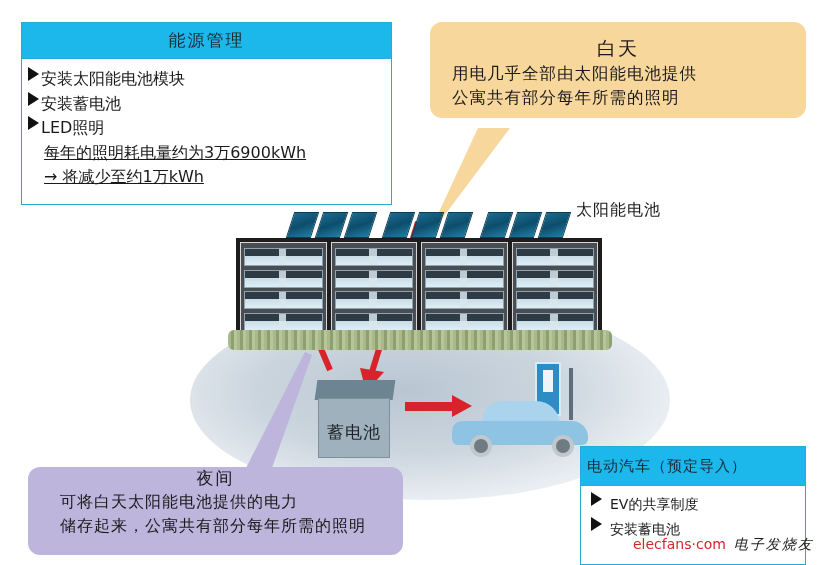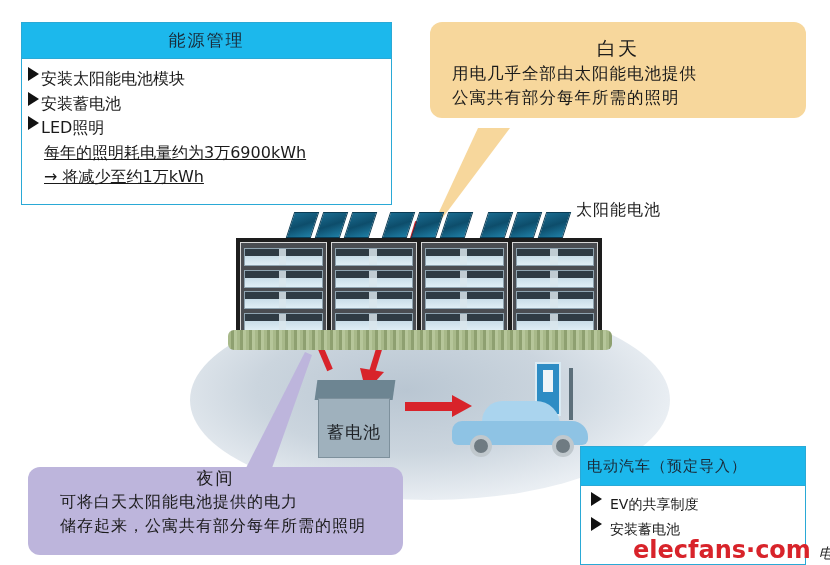--- a/index.html
+++ b/index.html
@@ -84,21 +84,21 @@
   .charger .screen { position: absolute; left: 6px; top: 6px; width: 10px; height: 22px; background: #eef4f8; }
   .charger-pole { position: absolute; left: 569px; top: 368px; width: 4px; height: 52px; background: #5c6f7a; }
   .car { position: absolute; left: 452px; top: 399px; width: 136px; height: 54px; }
   .car .body { position: absolute; left: 0; top: 22px; width: 136px; height: 24px; background: #8ec3e4; border-radius: 10px 16px 6px 6px; }
   .car .cabin { position: absolute; left: 30px; top: 2px; width: 78px; height: 24px; background: #aad4ee; border-radius: 22px 26px 0 0; }
   .car .wheel { position: absolute; top: 36px; width: 22px; height: 22px; border-radius: 50%; background: #6f7b82; border: 4px solid #c0c8cd; }
   .car .wheel.w1 { left: 18px; } .car .wheel.w2 { left: 100px; }
 
   
   .watermark { position: absolute; left: 633px; top: 536px; display: flex; align-items: baseline; gap: 8px; }
-  .wm-brand { font-size: 24px; font-weight: bold; color: #d8232a; letter-spacing: 0; }
+  .wm-brand { font-size: 14px; font-weight: normal; color: #d8232a; letter-spacing: 0; }
   .wm-cn { font-size: 14px; color: #1a1a1a; font-style: italic; letter-spacing: 2px; }
 
   svg.overlay { position: absolute; left: 0; top: 0; }
 </style>
 </head>
 <body>
 
 <div class="scene">
 
   <div class="ground"></div>

